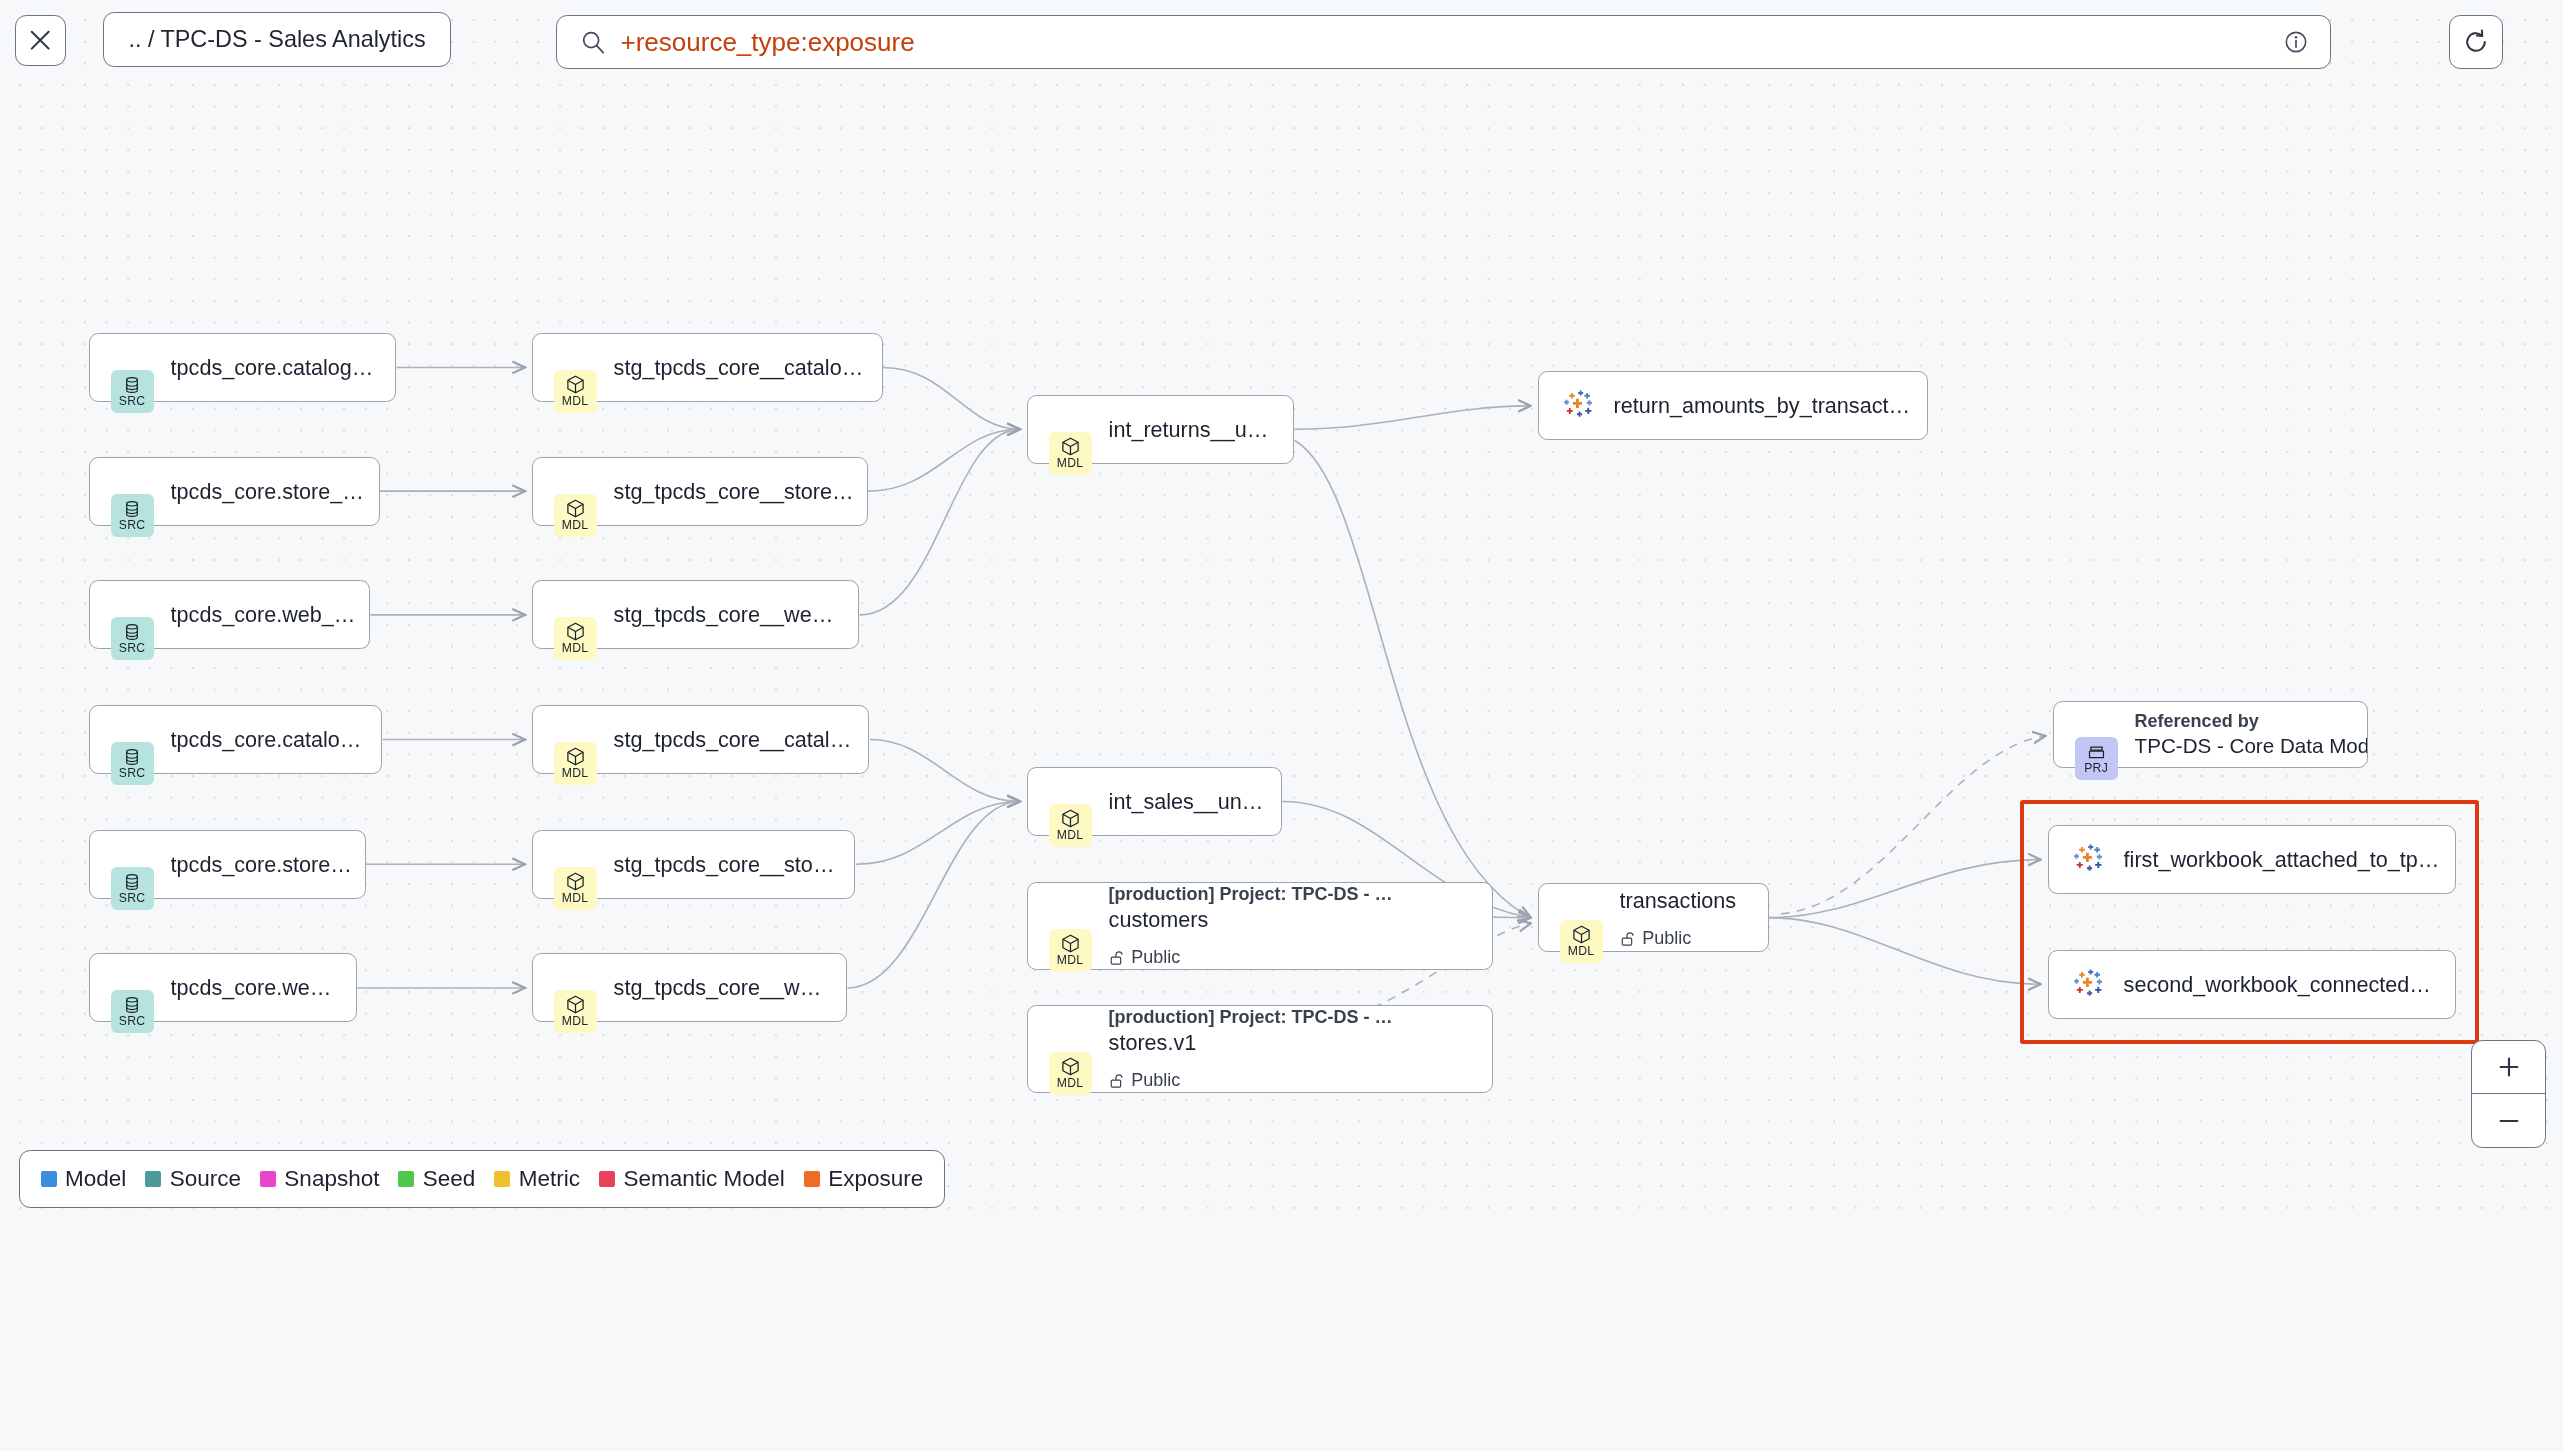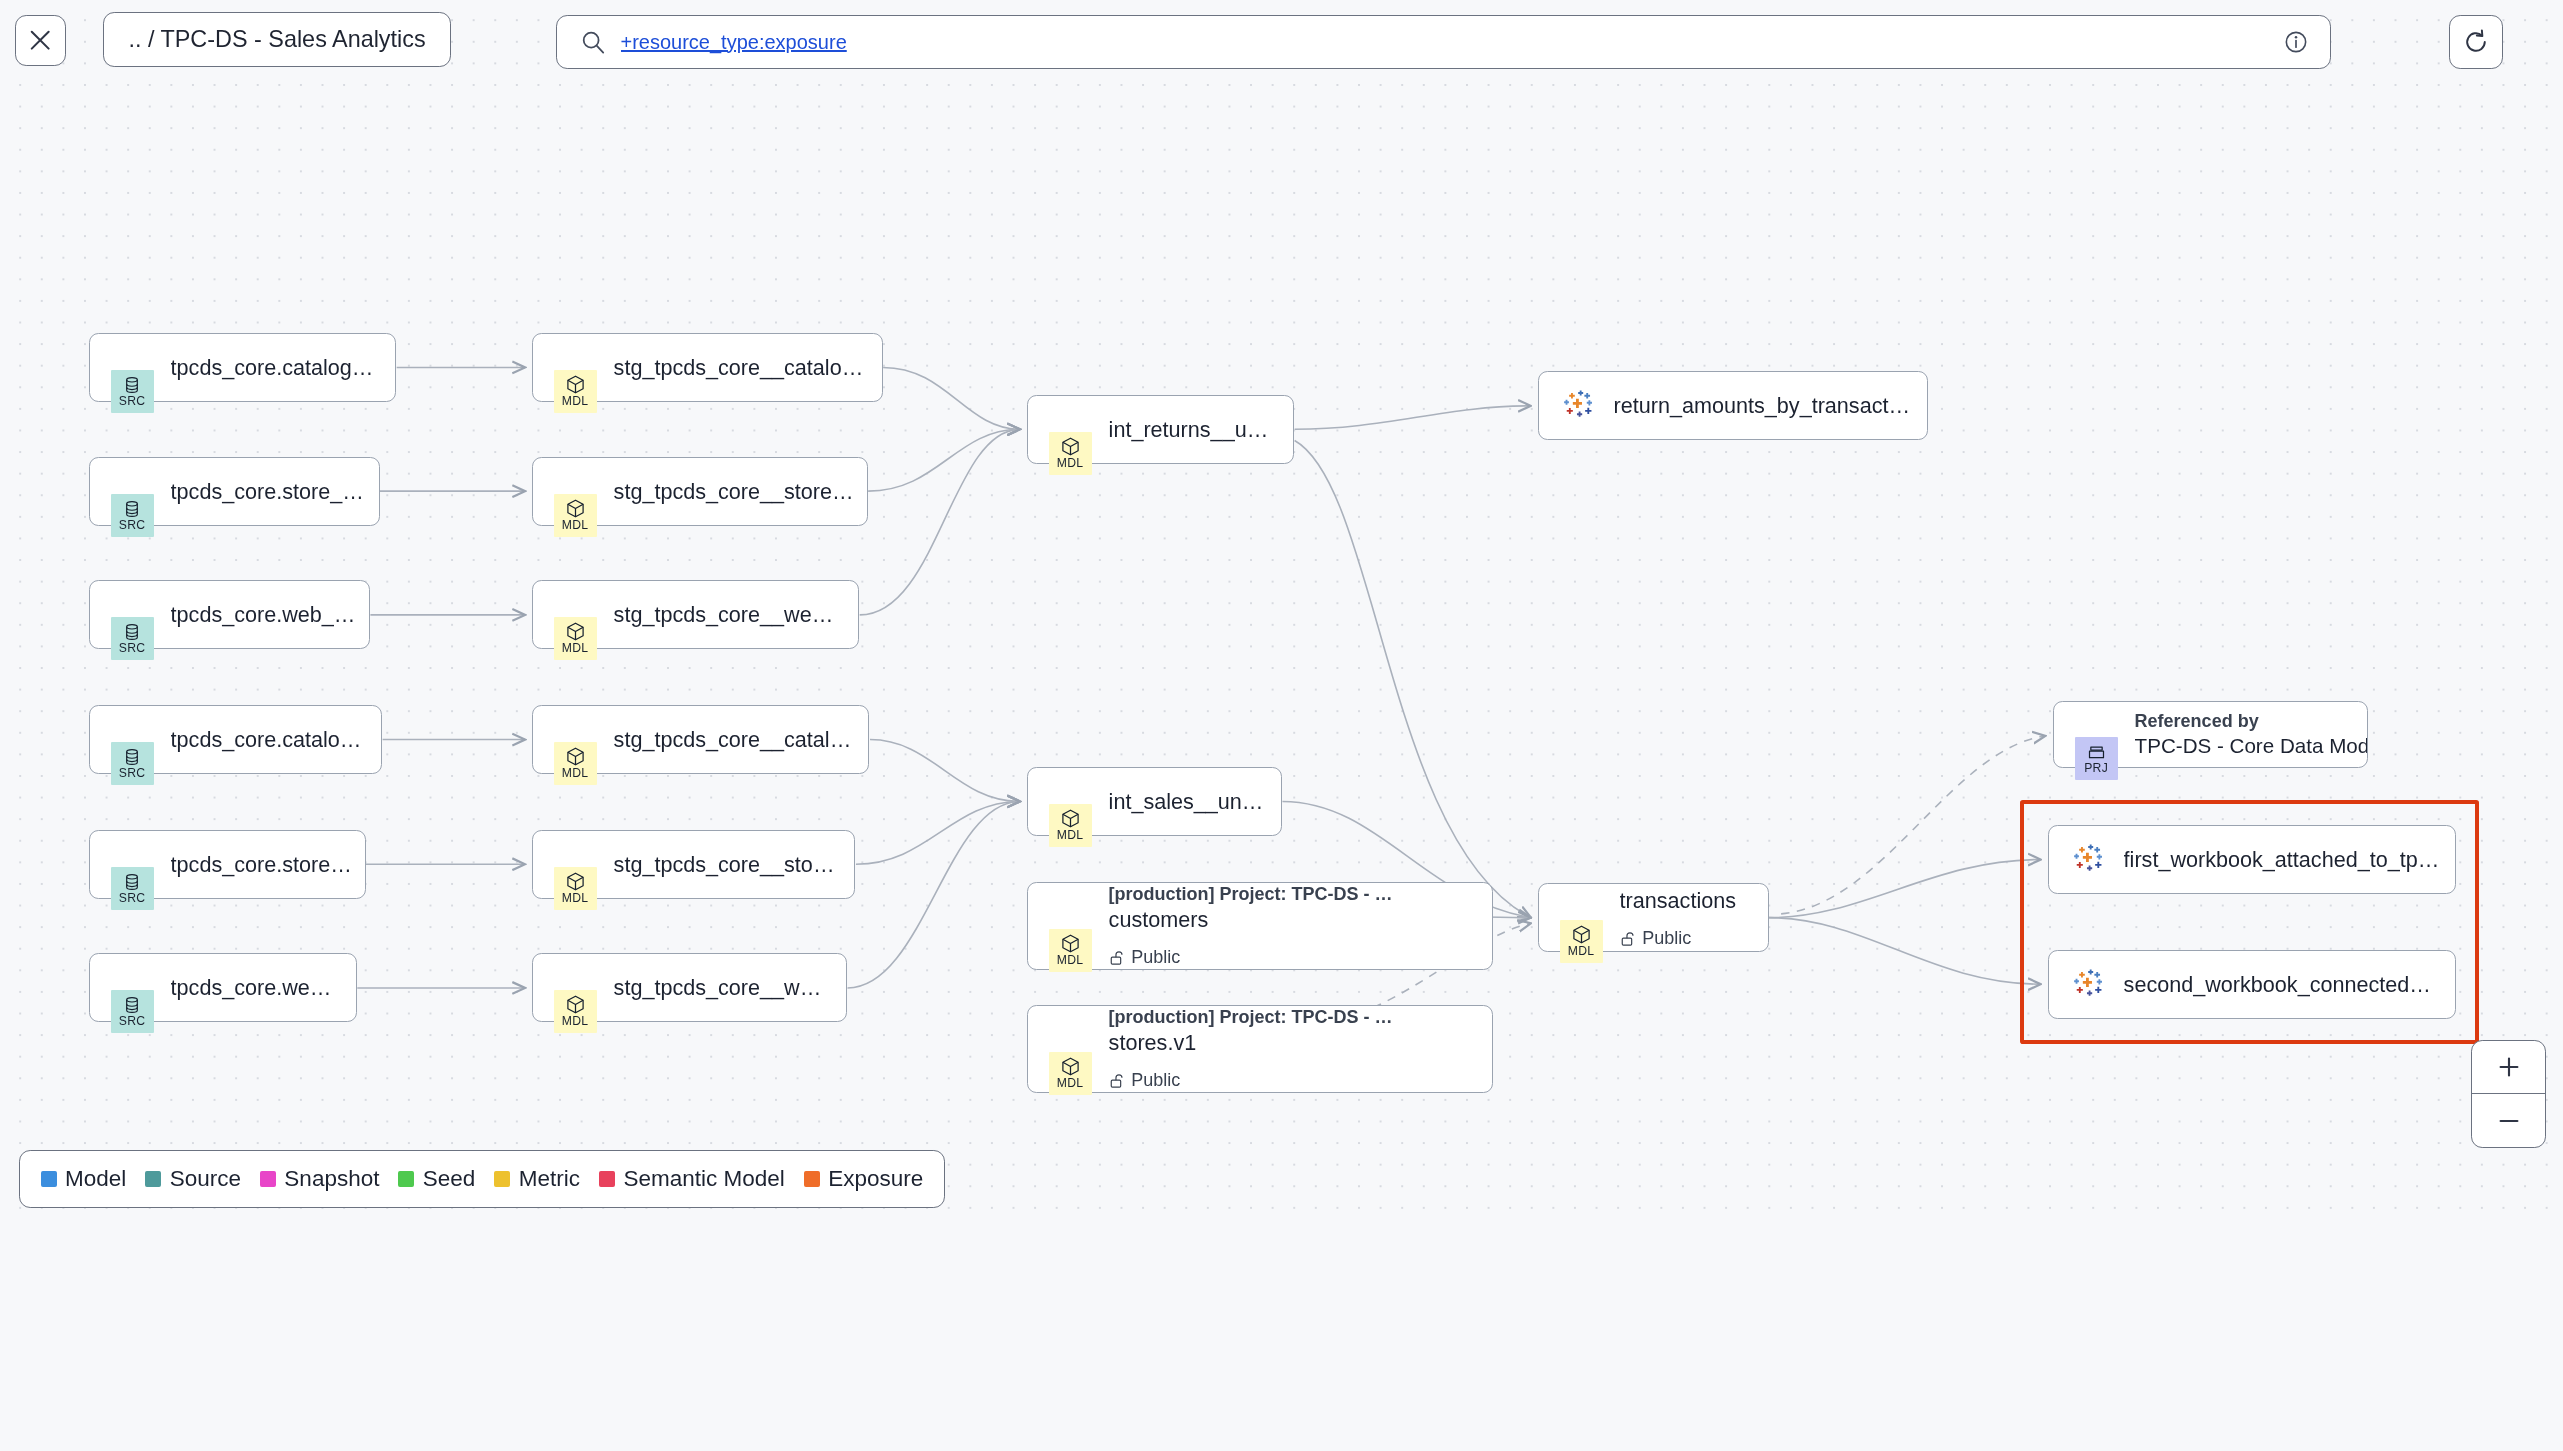--- a/index.html
+++ b/index.html
@@ -48,41 +48,41 @@
     width: 1775px; height: 54px;
     background: #fff;
     border: 1.7px solid #6b7280;
     border-radius: 11.2px;
     display: flex; align-items: center;
     padding: 0 20.6px 0 22.5px;
   }
   #search-bar .search-icon { flex: 0 0 auto; margin-right: 15px; display:flex; }
   #search-value {
     flex: 1 1 auto;
-    font-size: 20px; color: #1d4ed8;
-    white-space: nowrap; overflow: hidden; text-decoration: underline;
+    font-size: 26px; color: #c2410c;
+    white-space: nowrap; overflow: hidden;
   }
   #info-icon { flex: 0 0 auto; display: flex; }
   #refresh-btn { left: 2449px; top: 15px; width: 54px; height: 54px; }
   #edges { position: absolute; inset: 0; width: 2563px; height: 1451px; }
 
   .node {
     position: absolute;
     background: #ffffff;
     border: 1.5px solid #9aa3b0;
     border-radius: 9.4px;
     display: flex;
     align-items: center;
     padding-left: 20.6px;
     z-index: 10;
   }
   .node .badge {
     flex: 0 0 auto;
     width: 43px; height: 43px;
-    border-radius: 1px;
+    border-radius: 6px;
     display: flex; flex-direction: column;
     align-items: center; justify-content: center;
     margin-right: 17px;
     margin-top: 48px;
   }
   .badge.src  { background: #b6e3de; }
   .badge.mdl  { background: #fef9c3; }
   .badge.prj  { background: #c3c6f5; }
   .badge .glyph { display: flex; height: 19px; align-items: flex-end; }
   .badge .tag {

